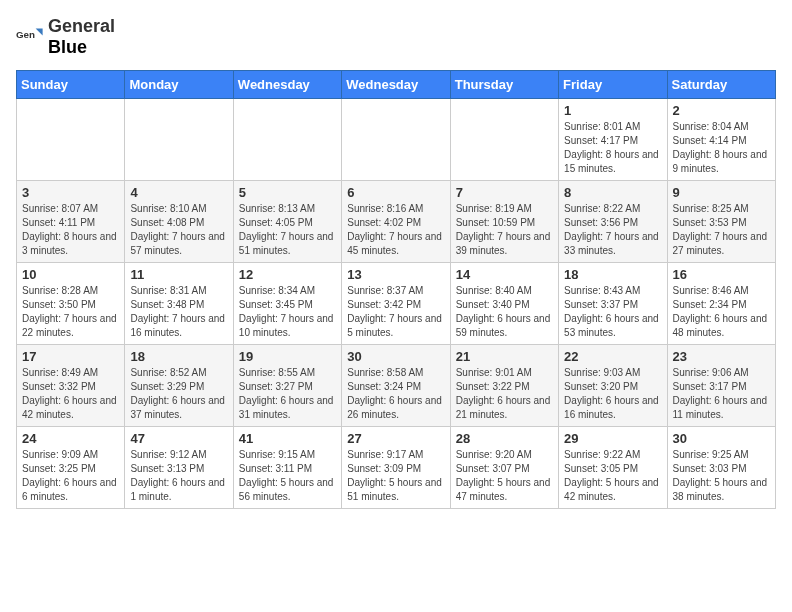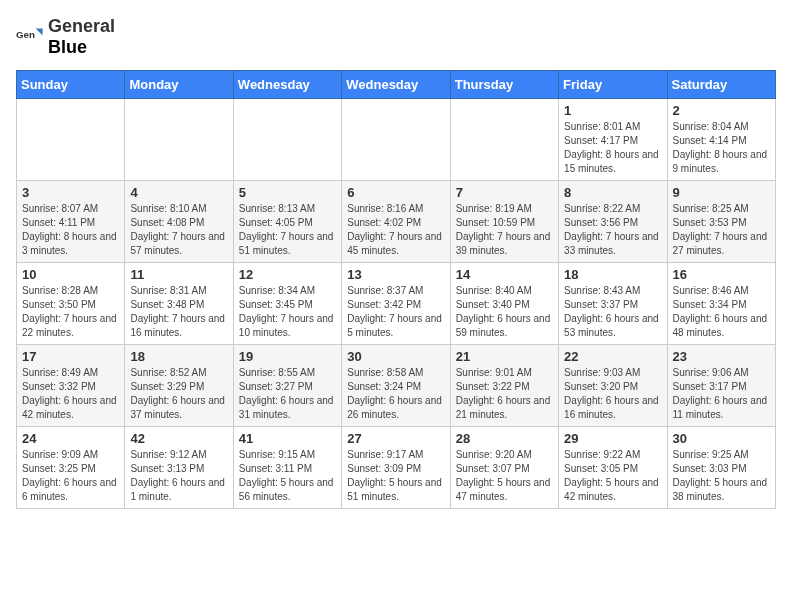--- a/index.html
+++ b/index.html
@@ -208,21 +208,21 @@
         </td>
         <td>
           <span class="day-number">18</span>
           <div class="day-info">Sunrise: 8:43 AM
 Sunset: 3:37 PM
 Daylight: 6 hours and 53 minutes.</div>
         </td>
         <td>
           <span class="day-number">16</span>
           <div class="day-info">Sunrise: 8:46 AM
-Sunset: 3:34 PM
+Sunset: 2:34 PM
 Daylight: 6 hours and 48 minutes.</div>
         </td>
       </tr>
       <tr>
         <td>
           <span class="day-number">17</span>
           <div class="day-info">Sunrise: 8:49 AM
 Sunset: 3:32 PM
 Daylight: 6 hours and 42 minutes.</div>
         </td>
@@ -264,21 +264,21 @@
         </td>
       </tr>
       <tr>
         <td>
           <span class="day-number">24</span>
           <div class="day-info">Sunrise: 9:09 AM
 Sunset: 3:25 PM
 Daylight: 6 hours and 6 minutes.</div>
         </td>
         <td>
-          <span class="day-number">42</span>
+          <span class="day-number">47</span>
           <div class="day-info">Sunrise: 9:12 AM
 Sunset: 3:13 PM
 Daylight: 6 hours and 1 minute.</div>
         </td>
         <td>
           <span class="day-number">41</span>
           <div class="day-info">Sunrise: 9:15 AM
 Sunset: 3:11 PM
 Daylight: 5 hours and 56 minutes.</div>
         </td>

